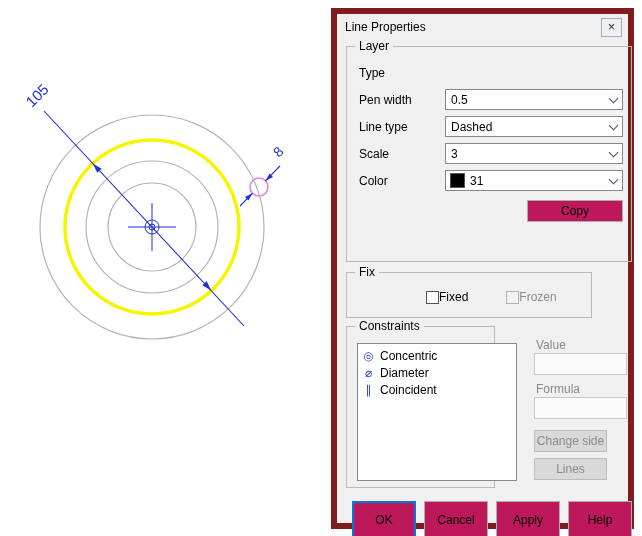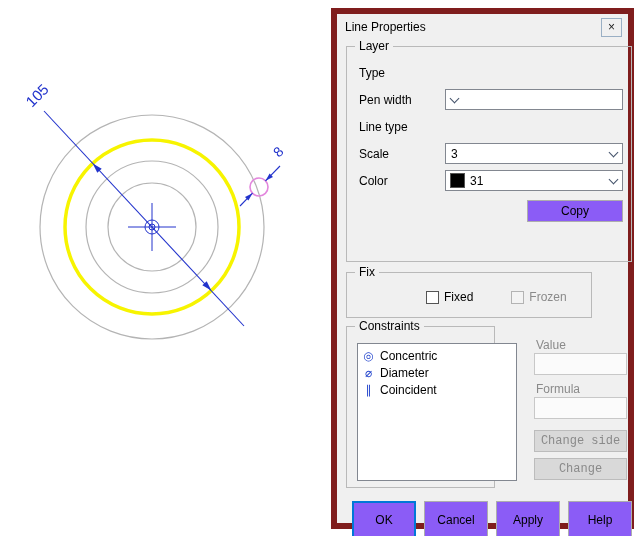--- a/index.html
+++ b/index.html
@@ -45,25 +45,25 @@
   .combo .cval { flex:1; padding-left:5px; white-space:nowrap; overflow:hidden; }
   .combo .carrow { width:17px; display:flex; justify-content:center; align-items:center; }
   .combo .carrow i {
     width:6px; height:6px; border-right:1.4px solid #44536b; border-bottom:1.4px solid #44536b;
     transform:rotate(45deg); margin-top:-3px; display:block;
   }
   .swatch { width:13px; height:13px; margin-left:4px; border:1px solid #555; display:inline-block; flex:0 0 auto; }
   .copyrow { justify-content:flex-end; margin-top:3px; }
 
   .btn {
-    width:96px; height:22px; background:#8b5cf6; border:1px solid #adadad;
+    width:96px; height:22px; background:#be185d; border:1px solid #adadad;
     font-family:"Liberation Sans", sans-serif; font-size:12px; color:#000; padding:0;
   }
   .chkrow { display:flex; align-items:center; margin-top:17px; padding-left:79px; gap:38px; }
-  .chk { display:flex; align-items:center; gap:5px; }
+  .chk { display:flex; align-items:center; }
   .chk .box { width:13px; height:13px; background:#fff; border:1px solid #555; box-sizing:border-box; }
   .chk.disabled { color:#8a8a8a; }
   .chk.disabled .box { border-color:#b3b3b3; background:#f3f3f3; }
 
   .listbox {
     position:absolute; left:10px; top:16px; width:160px; height:138px;
     background:#ffffff; border:1px solid #828790; padding:3px 2px; box-sizing:border-box;
   }
   .citem { display:flex; align-items:center; gap:5px; height:17px; padding-left:2px; }
   .cicon { color:#2244cc; width:13px; text-align:center; font-size:12px; }
@@ -72,23 +72,23 @@
   .slabel { position:absolute; left:2px; color:#8a8a8a; }
   .slabel.value   { top:12px; }
   .slabel.formula { top:56px; }
   .sbox {
     position:absolute; left:0; width:93px; height:22px; background:#fbfbfb;
     border:1px solid #c8c8c8; box-sizing:border-box;
   }
   .sbox.value   { top:27px; }
   .sbox.formula { top:71px; }
   .sbtn {
-    position:absolute; left:0; width:93px; height:22px;
+    position:absolute; left:0; width:73px; height:22px;
     background:#d9d9d9; border:1px solid #bcbcbc; color:#8a8a8a;
-    font-family:Liberation Mono, monospace; font-size:12px; padding:0;
+    font-family:Liberation Sans, sans-serif; font-size:12px; padding:0;
   }
   .sbtn.changeside { top:104px; }
   .sbtn.delete     { top:132px; }
 
   .footer { position:absolute; left:15px; top:487px; display:flex; gap:8px; }
   .footer .btn { width:64px; height:38px; }
   .footer .btn.default { border:1px solid #0078d7; box-shadow:inset 0 0 0 1px #0078d7; }
 </style>
 </head>
 <body>
@@ -141,28 +141,35 @@
     <span class="glabel">Layer</span>
 
     <div class="row first">
       <span>Type</span>
     </div>
 
 
     <div class="row">
       <span>Pen width</span>
       <div class="combo">
+        <span class="cval">0.5</span>
         <span class="carrow">
             <i></i>
           </span>
       </div>
     </div>
 
     <div class="row">
       <span>Line type</span>
+      <div class="combo">
+        <span class="cval">Dashed</span>
+        <span class="carrow">
+            <i></i>
+          </span>
+      </div>
     </div>
 
     <div class="row">
       <span>Scale</span>
       <div class="combo">
         <span class="cval">3</span>
         <span class="carrow">
             <i></i>
           </span>
       </div>
@@ -215,21 +222,21 @@
       </div>
     </div>
   </div>
 
   <div class="sidepanel">
     <span class="slabel value">Value</span>
     <div class="sbox value"></div>
     <span class="slabel formula">Formula</span>
     <div class="sbox formula"></div>
     <button class="sbtn changeside">Change side</button>
-    <button class="sbtn delete">Change</button>
+    <button class="sbtn delete">Lines</button>
   </div>
 
   <div class="footer">
     <button class="btn default">OK</button>
     <button class="btn">Cancel</button>
     <button class="btn">Apply</button>
     <button class="btn">Help</button>
   </div>
 
 </div>

